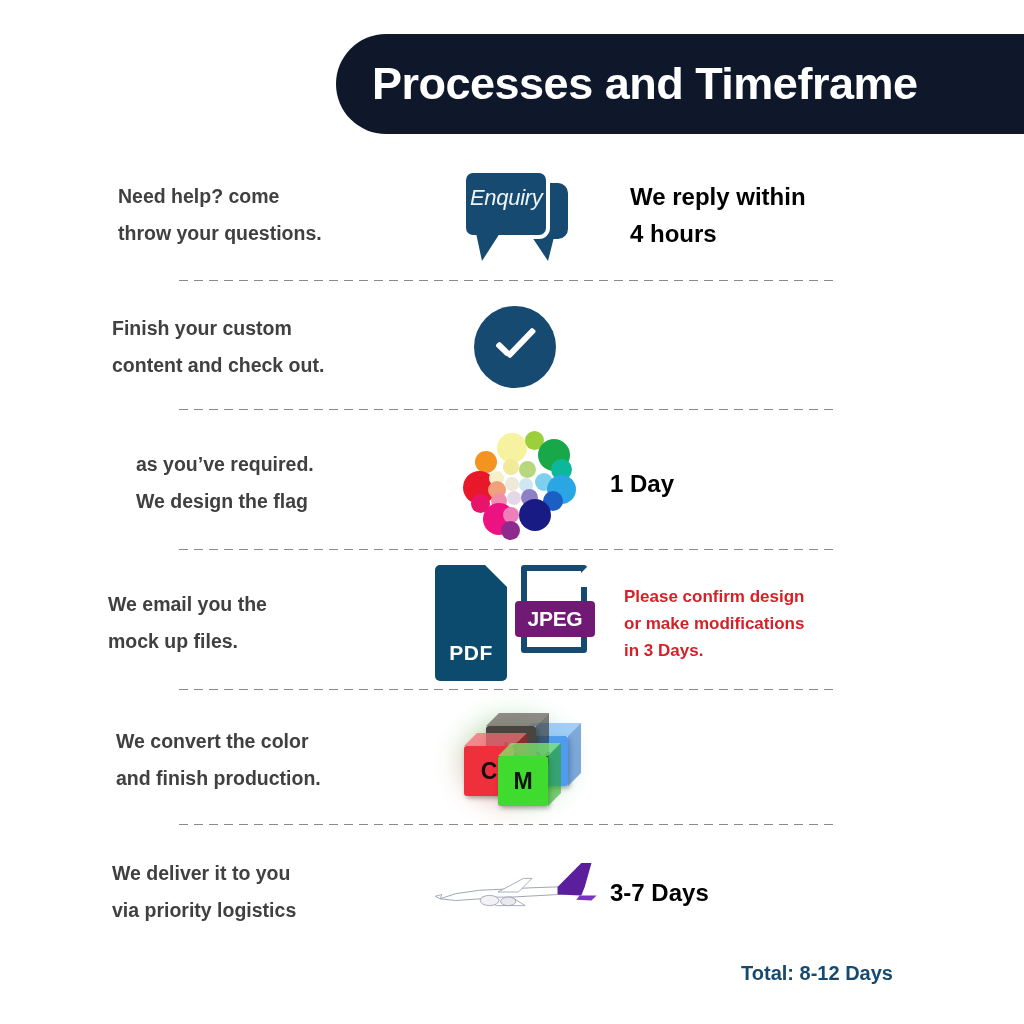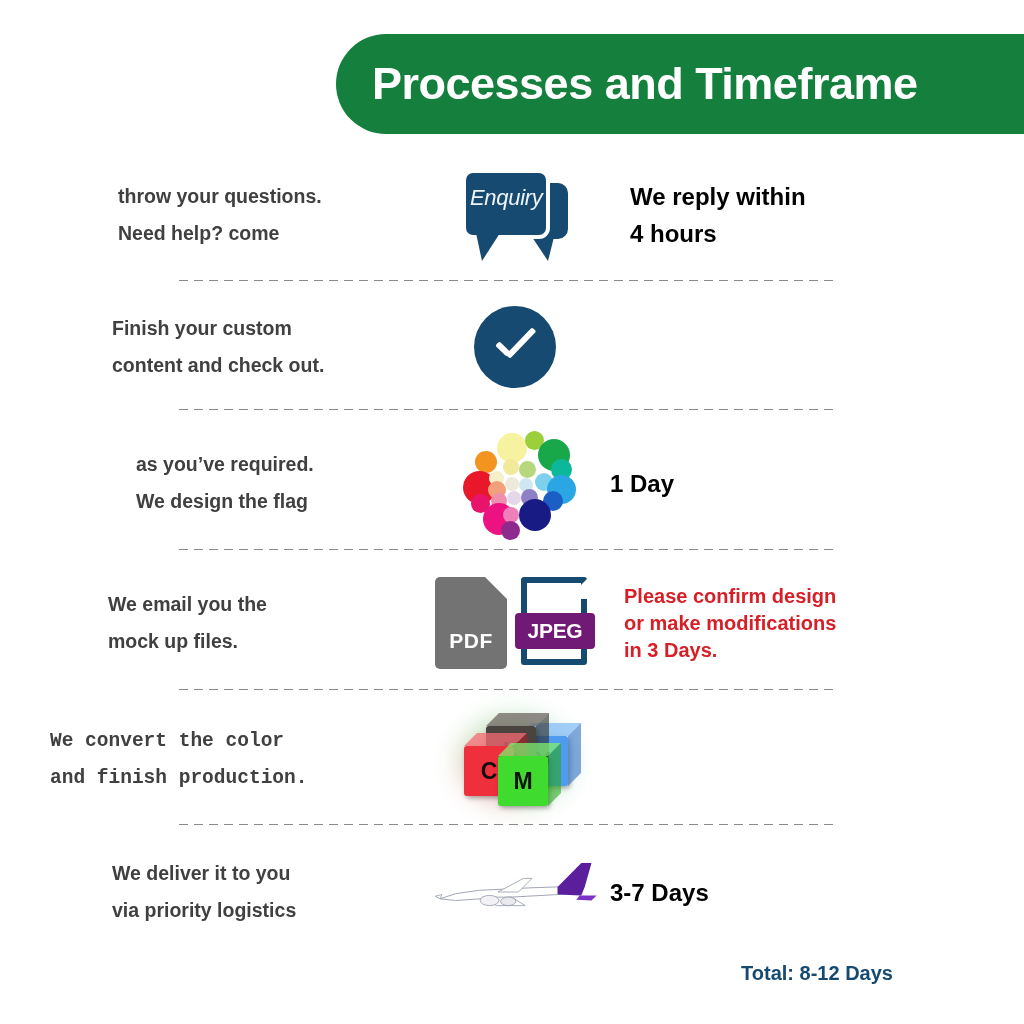--- a/index.html
+++ b/index.html
@@ -8,21 +8,21 @@
     background:#ffffff;
     font-family:"Liberation Sans","DejaVu Sans",sans-serif;
     overflow:hidden;
     position:relative;
   }
   
   #header-bar{
     position:absolute;
     left:336px;top:34px;
     width:688px;height:100px;
-    background:#15803d;
+    background:#0f172a;
     border-top-left-radius:50px;
     border-bottom-left-radius:50px;
     display:flex;align-items:center;
   }
   #header-title{
     color:#ffffff;
     font-size:45px;
     font-weight:bold;
     letter-spacing:-0.5px;
     margin-left:36px;
@@ -55,21 +55,21 @@
     width:414px;
     box-sizing:border-box;
     color:#000000;
     font-size:24px;
     font-weight:bold;
     line-height:37px;
     text-align:left;
     padding-left:20px;
   }
   .col-right.center{ text-align:left; padding-left:0;}
-  .col-right.warn{ color:#d61f26; font-size:20px; line-height:27px; padding-left:14px;}
+  .col-right.warn{ color:#d61f26; font-size:17px; line-height:27px; padding-left:14px;}
   .ln{display:block;}
   
   .divider{
     position:absolute;
     left:176px;
     width:660px;
     height:3px;
     background-image:radial-gradient(#8a8a8a 38%, rgba(0,0,0,0) 42%);
     background-size:15px 3px;
     background-repeat:repeat-x;
@@ -113,22 +113,22 @@
     content:"";position:absolute;
     left:28px;top:34px;width:38px;height:6px;background:#ffffff;
     transform:rotate(-46deg);border-radius:2px;
   }
   
   .wheel{position:relative;width:108px;height:104px;}
   .wheel i{position:absolute;border-radius:50%;display:block;}
   
   .files{display:flex;align-items:flex-start;gap:8px;}
   .pdf{
-    position:relative;width:72px;height:92px;
-    background:#737373;border-radius:5px 0 5px 5px;
+    position:relative;width:72px;height:116px;
+    background:#0c4a6e;border-radius:5px 0 5px 5px;
     display:flex;align-items:flex-end;justify-content:center;
   }
   .pdf .fold{
     position:absolute;right:0;top:0;width:0;height:0;
     border-left:22px solid transparent;border-top:22px solid #ffffff;
   }
   .pdf span{color:#ffffff;font-size:21px;font-weight:bold;margin-bottom:16px;letter-spacing:0.5px;}
   .jpeg{position:relative;width:80px;height:92px;}
   .jpeg .doc{
     position:absolute;left:6px;top:0;width:66px;height:88px;
@@ -168,22 +168,22 @@
 </style>
 </head>
 <body>
 
 <div id="header-bar">
   <div id="header-title">Processes and Timeframe</div>
 </div>
 
 <div class="row" style="top:168px;height:94px;">
   <div class="col-left" style="padding-left:118px;">
+    <span class="ln">Need help? come</span>
     <span class="ln">throw your questions.</span>
-    <span class="ln">Need help? come</span>
   </div>
   <div class="col-icon">
     <div class="bubble-wrap">
       <div class="bubble back"></div>
       <div class="bubble front"></div>
       <div class="bubble-text">Enquiry</div>
     </div>
   </div>
   <div class="col-right">
     <span class="ln">We reply within</span>
@@ -266,21 +266,21 @@
   </div>
   <div class="col-right warn">
     <span class="ln">Please confirm design</span>
     <span class="ln">or make modifications</span>
     <span class="ln">in 3 Days.</span>
   </div>
 </div>
 <div class="divider" style="top:688px;"></div>
 
 <div class="row" style="top:712px;height:96px;">
-  <div class="col-left" style="padding-left:50px;font-family:Liberation Mono, monospace;">
+  <div class="col-left" style="padding-left:116px;">
     <span class="ln">We convert the color</span>
     <span class="ln">and finish production.</span>
   </div>
   <div class="col-icon">
     <div class="cubes">
       <div class="glow"></div>
       <div class="cube" style="left:30px;top:14px;background:#4a4440;z-index:3;">
         <div class="top" style="background:#6d6660;"></div>
         <div class="side" style="background:#2c2824;"></div>
         <span>K</span>

